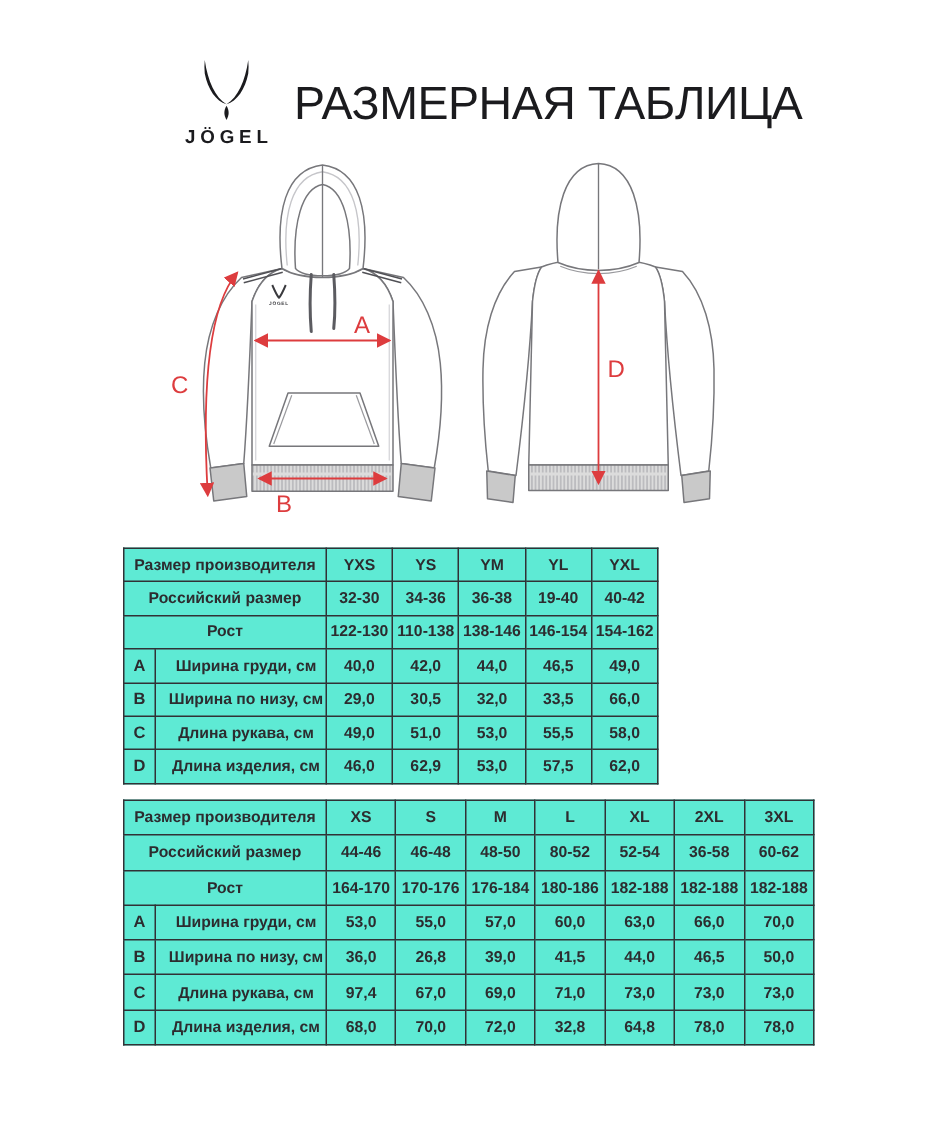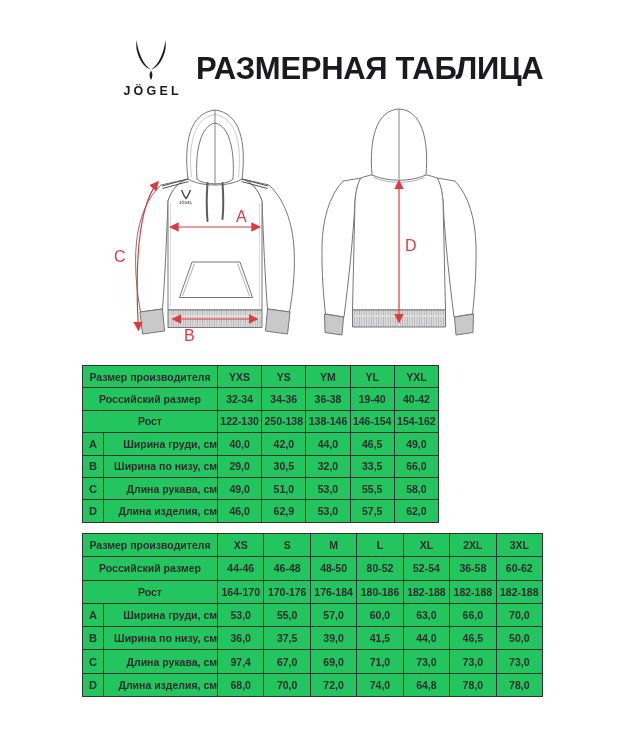--- a/index.html
+++ b/index.html
@@ -5,39 +5,39 @@
   :root{ --accent:#dd3c3e; --ink:#1b1b1e; --line:#313135; }
   *{ margin:0; padding:0; box-sizing:border-box; }
   body{ background:#ffffff; font-family:"Liberation Sans","DejaVu Sans",sans-serif; }
   .page{ position:relative; width:624px; height:750px; background:#fff; overflow:hidden; }
 
   
   .brand{ position:absolute; left:116px; top:40px; width:70px; text-align:center; }
   .brand svg{ display:block; margin:0 auto; }
   .brand .wordmark{ display:block; margin-top:4px; font-size:12.5px; font-weight:700;
     letter-spacing:3.2px; text-indent:3.2px; color:var(--ink); }
-  .page-title{ position:absolute; left:196px; top:51px; font-size:31px; font-weight:700;
+  .page-title{ position:absolute; left:196px; top:51px; font-size:31px; font-weight:400;
     letter-spacing:-0.3px; color:var(--ink); white-space:nowrap; }
 
   
   .front-diagram{ position:absolute; left:110px; top:100px; }
   .back-diagram{ position:absolute; left:315px; top:100px; }
   svg text.dim{ font-family:"Liberation Sans","DejaVu Sans",sans-serif; font-size:16px;
     font-weight:500; fill:var(--accent); }
 
   
   table.size-table{ position:absolute; border-collapse:collapse; table-layout:fixed;
-    background:#22c55e; color:#2c2c2f; }
+    background:#5eead4; color:#2c2c2f; }
   table.t1{ left:82px; top:365px; width:357px; }
   table.t2{ left:82px; top:533px; width:461px; }
   table.size-table td{ border:1.5px solid var(--line); padding:0; vertical-align:middle;
     font-size:10.5px; font-weight:700; text-align:center; overflow:hidden; }
   table.t1 tr{ height:22.4px; } table.t2 tr{ height:23.3px; }
   col.c-ltr{ width:21px; } col.c-nm{ width:114px; }
-  table.size-table td.nm{ text-align:right; padding-left:7px; }
+  table.size-table td.nm{ text-align:center; padding-left:7px; }
   table.size-table td.ltr{ font-size:11px; }
 </style>
 </head>
 <body>
 
 <div class="page">
 
   <div class="brand">
     <svg width="34" height="40" viewBox="0 0 34 40">
       <path d="M2.5 0 C4.5 14 9.5 25 17 29.5 C10 27.5 4.5 19.5 2.5 9 C2.2 6 2.2 3 2.5 0 Z" fill="#1b1b1e"></path>
@@ -135,30 +135,30 @@
         <tr>
           <td class="lbl" colspan="2">Размер производителя</td>
           <td class="val">YXS</td>
           <td class="val">YS</td>
           <td class="val">YM</td>
           <td class="val">YL</td>
           <td class="val">YXL</td>
         </tr>
         <tr>
           <td class="lbl" colspan="2">Российский размер</td>
-          <td class="val">32-34</td>
+          <td class="val">32-30</td>
           <td class="val">34-36</td>
           <td class="val">36-38</td>
           <td class="val">19-40</td>
           <td class="val">40-42</td>
         </tr>
         <tr>
           <td class="lbl" colspan="2">Рост</td>
           <td class="val">122-130</td>
-          <td class="val">250-138</td>
+          <td class="val">110-138</td>
           <td class="val">138-146</td>
           <td class="val">146-154</td>
           <td class="val">154-162</td>
         </tr>
         <tr>
           <td class="ltr">A</td>
           <td class="nm">Ширина груди, см</td>
           <td class="val">40,0</td>
           <td class="val">42,0</td>
           <td class="val">44,0</td>
@@ -239,21 +239,21 @@
           <td class="val">57,0</td>
           <td class="val">60,0</td>
           <td class="val">63,0</td>
           <td class="val">66,0</td>
           <td class="val">70,0</td>
         </tr>
         <tr>
           <td class="ltr">B</td>
           <td class="nm">Ширина по низу, см</td>
           <td class="val">36,0</td>
-          <td class="val">37,5</td>
+          <td class="val">26,8</td>
           <td class="val">39,0</td>
           <td class="val">41,5</td>
           <td class="val">44,0</td>
           <td class="val">46,5</td>
           <td class="val">50,0</td>
         </tr>
         <tr>
           <td class="ltr">C</td>
           <td class="nm">Длина рукава, см</td>
           <td class="val">97,4</td>
@@ -263,21 +263,21 @@
           <td class="val">73,0</td>
           <td class="val">73,0</td>
           <td class="val">73,0</td>
         </tr>
         <tr>
           <td class="ltr">D</td>
           <td class="nm">Длина изделия, см</td>
           <td class="val">68,0</td>
           <td class="val">70,0</td>
           <td class="val">72,0</td>
-          <td class="val">74,0</td>
+          <td class="val">32,8</td>
           <td class="val">64,8</td>
           <td class="val">78,0</td>
           <td class="val">78,0</td>
         </tr>
       </tbody>
   </table>
 
 </div>
 
 </body></html>

